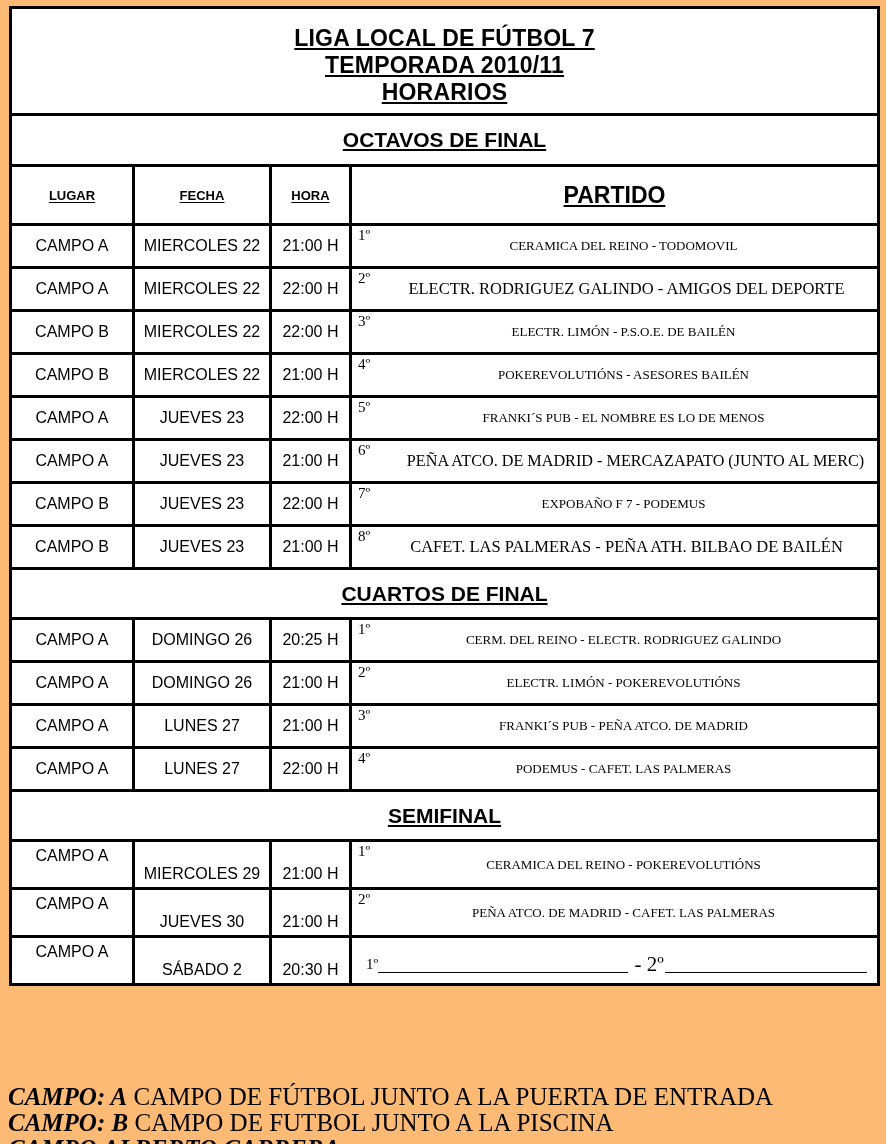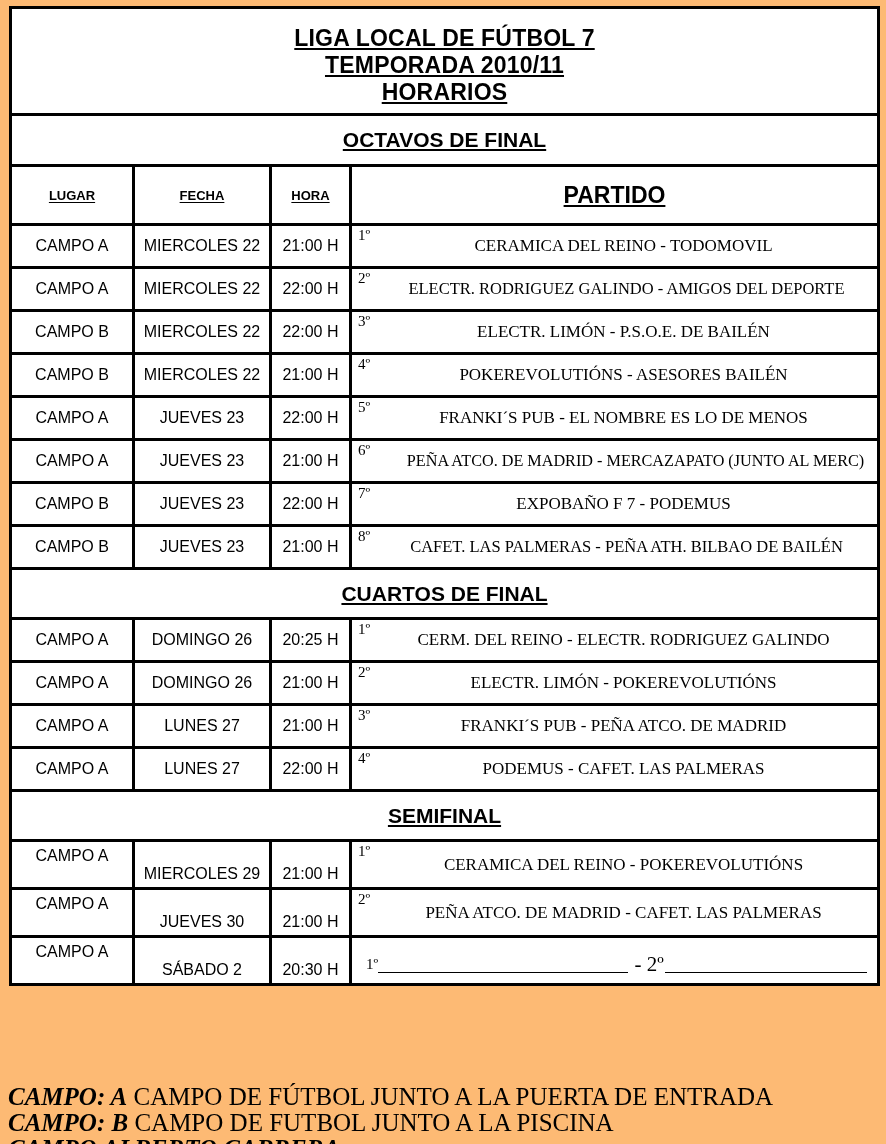--- a/index.html
+++ b/index.html
@@ -112,21 +112,21 @@
     top: 2px;
     font-family: "Liberation Serif", serif;
     font-size: 15px;
     line-height: 15px;
   }
   .match {
     display: block;
     text-align: center;
     padding: 0 6px 0 24px;
     white-space: nowrap;
-    font-size: 17px;
+    font-size: 13px;
   }
   .match.tight { font-size: 16.5px; padding-left: 30px; }
   .match.wide  { font-size: 16.2px; padding-left: 44px; padding-right: 2px; }
 
   
   .final-row-inner {
     position: relative;
     height: 40px;
     padding-left: 14px;
     display: flex;

